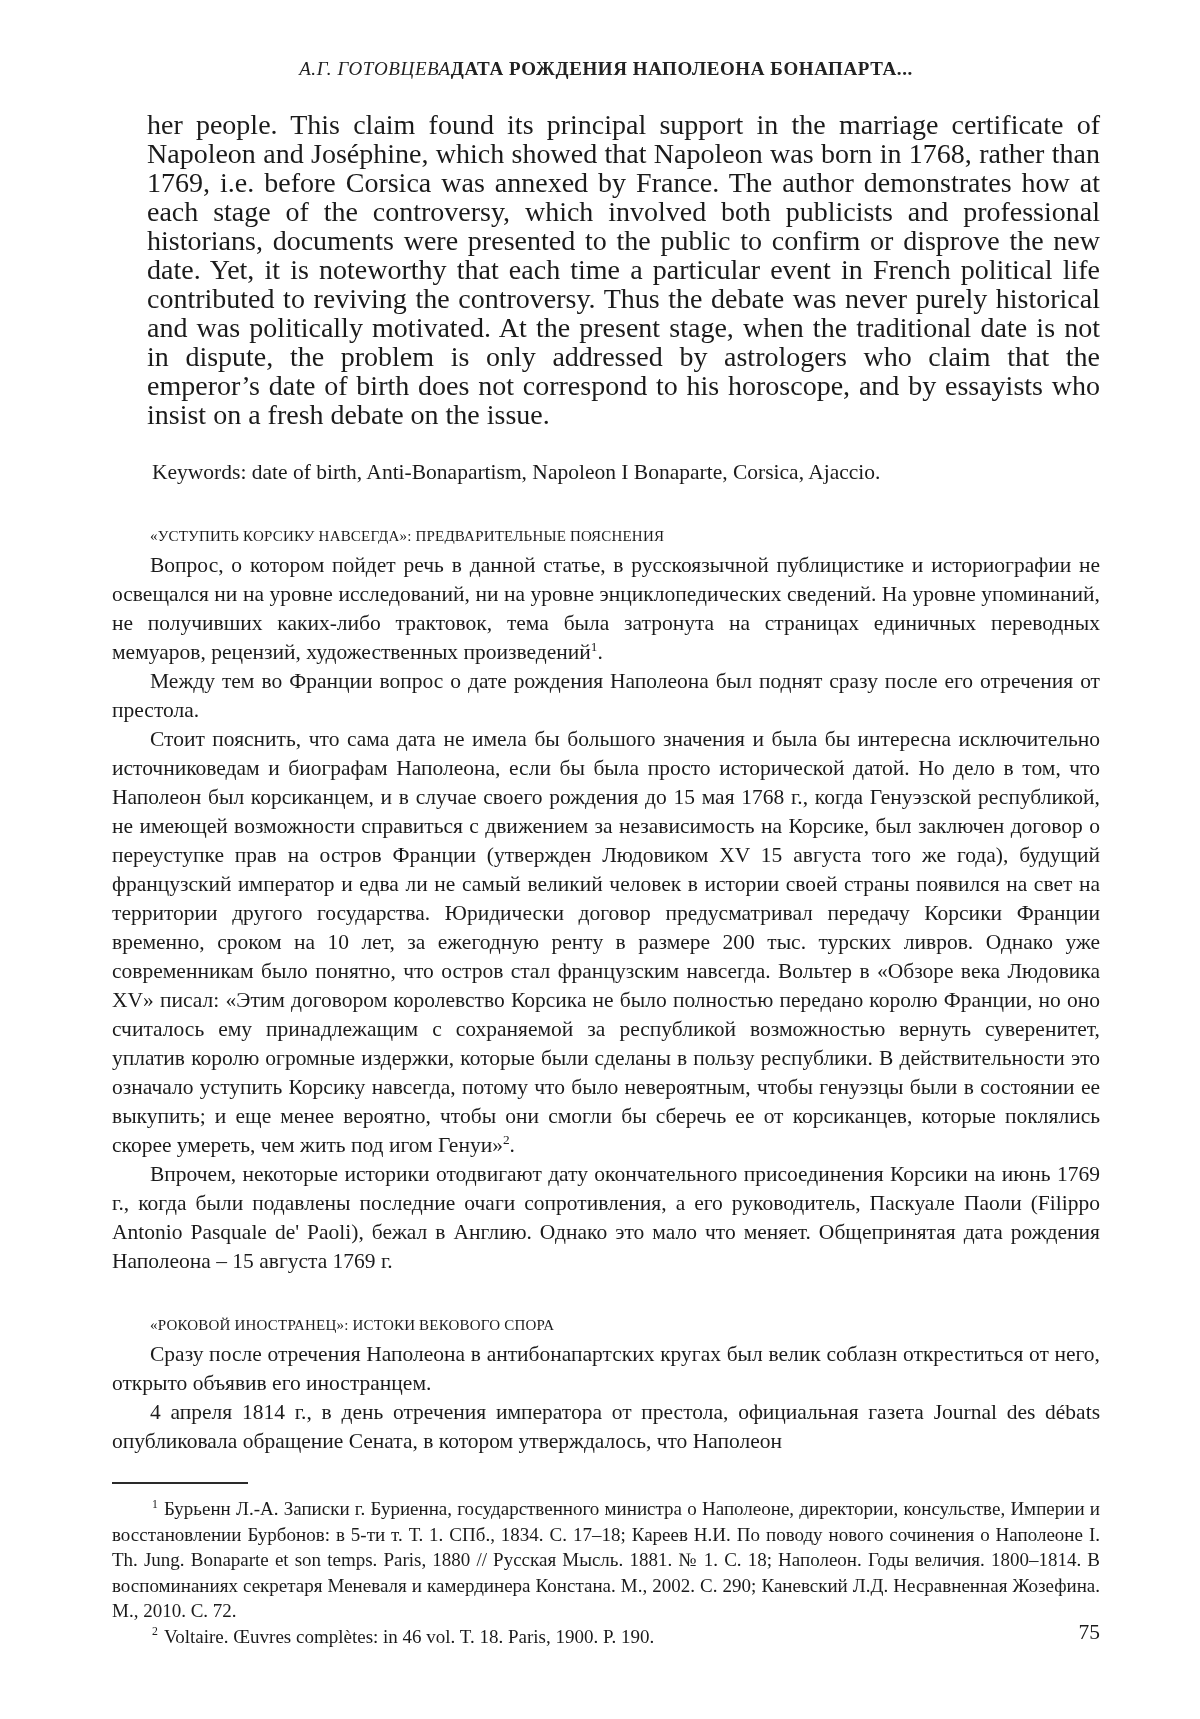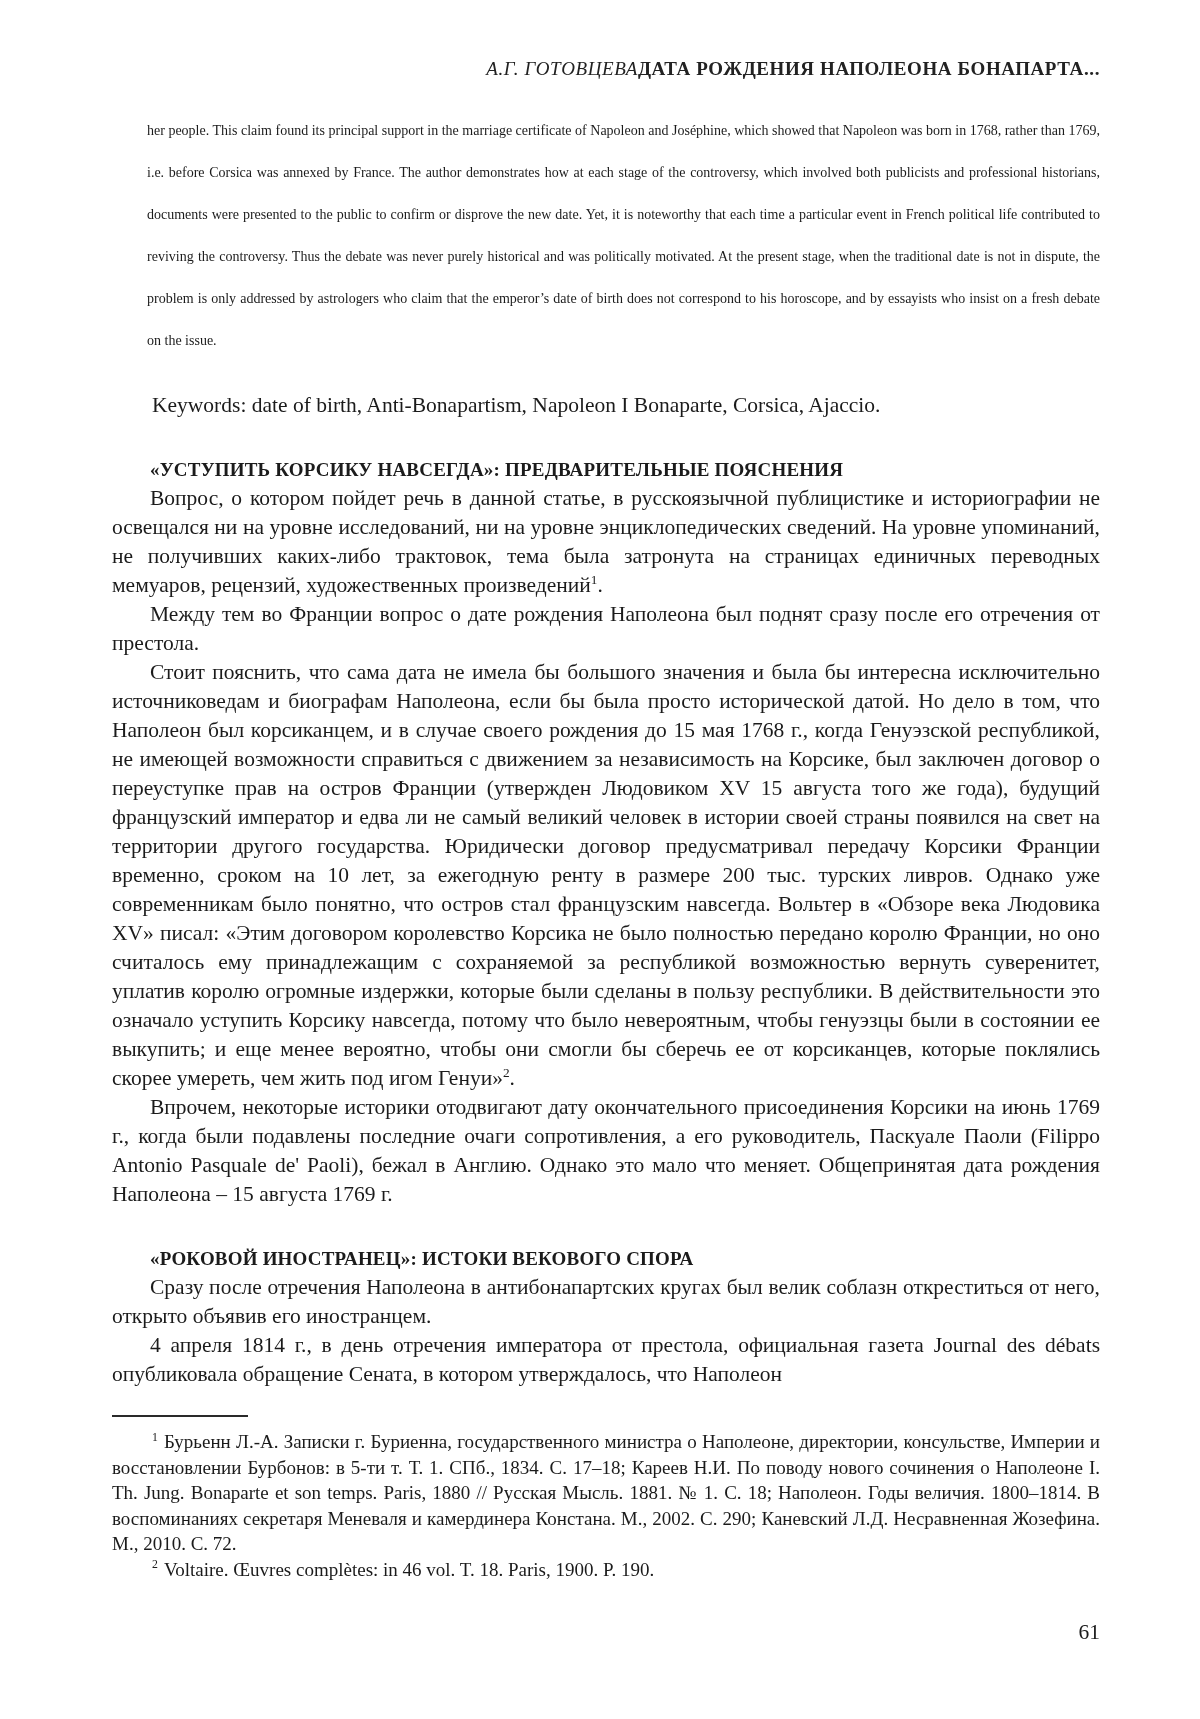--- a/index.html
+++ b/index.html
@@ -18,53 +18,53 @@
     overflow: hidden;
     padding-top: 58px;
   }
   .content {
     margin-left: 112px;
     margin-right: 100px;
   }
   
   .header {
     display: flex;
-    justify-content: flex-end;
+    justify-content: center;
     align-items: baseline;
     font-size: 19px;
     letter-spacing: 0.6px;
     color: #222;
   }
   .header .author {
     font-style: italic;
     font-weight: 400;
   }
   .header .rtitle {
     font-weight: 700;
   }
   
   .abstract {
     margin: 30px 0 0 35px;
-    font-size: 14px;
-    line-height: 42px;
+    font-size: 28px;
+    line-height: 29px;
     text-align: justify;
   }
   
   .keywords {
     margin: 29px 0 0 40px;
     font-size: 21.5px;
     line-height: 29px;
   }
   .kw-label { }
   
   .sec-heading {
     margin: 35px 0 0 38px;
-    font-size: 19px;
+    font-size: 15px;
     line-height: 29px;
-    font-weight: 700;
+    font-weight: 400;
     letter-spacing: 0.2px;
   }
   .body-para {
     margin: 0;
     font-size: 21.5px;
     line-height: 29px;
     text-align: justify;
     text-indent: 38px;
   }
   .body-para sup, .fn-para sup {
@@ -134,14 +134,14 @@
     <div class="footnotes">
       <div class="fn-rule"></div>
       <div id="fn-list">
           <p class="fn-para"><span class="fn-marker">1</span><span class="italic">Бурьенн Л.-А.</span><span> Записки г. Буриенна, государственного министра о Наполеоне, директории, консульстве, Империи и восстановлении Бурбонов: в 5-ти т. Т. 1. СПб., 1834. С. 17–18; </span><span class="italic">Кареев Н.И.</span><span> По поводу нового сочинения о Наполеоне I. Th. Jung. Bonaparte et son temps. Paris, 1880 // Русская Мысль. 1881. № 1. С. 18; Наполеон. Годы величия. 1800–1814. В воспоминаниях секретаря Меневаля и камердинера Констана. М., 2002. С. 290; </span><span class="italic">Каневский Л.Д.</span><span> Несравненная Жозефина. М., 2010. С. 72.</span></p>
           <p class="fn-para"><span class="fn-marker">2</span><span class="italic">Voltaire</span><span>. Œuvres complètes: in 46 vol. T. 18. Paris, 1900. P. 190.</span></p>
         </div>
     </div>
 
   </div>
 
-  <div class="pageno">61</div>
+  <div class="pageno">75</div>
 </div>
 
 </body></html>

